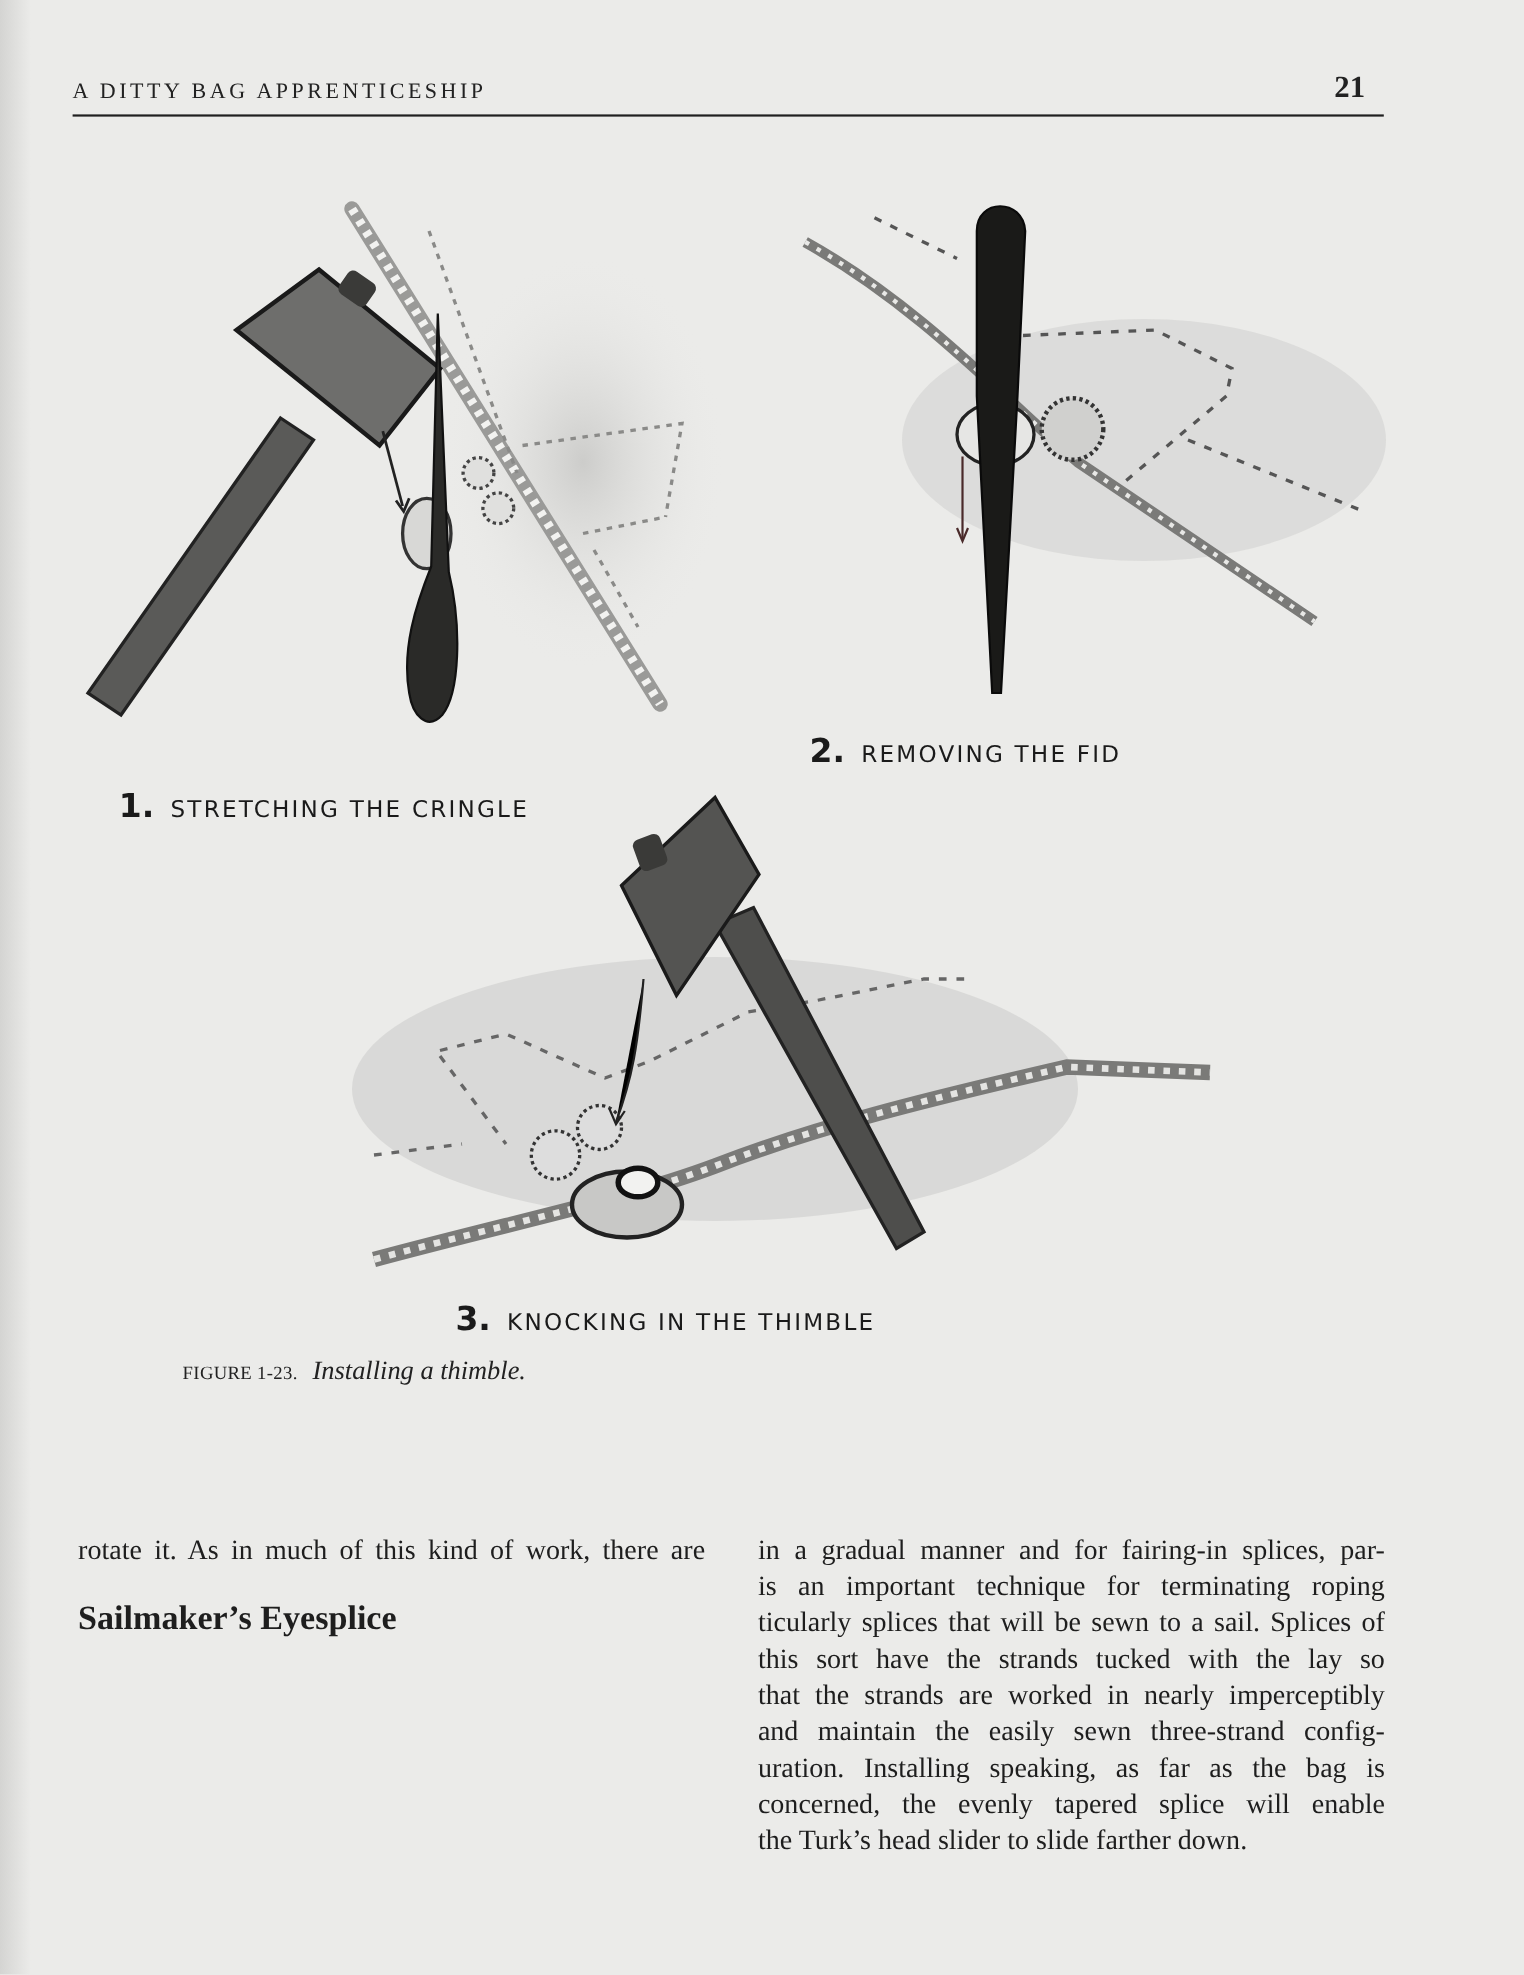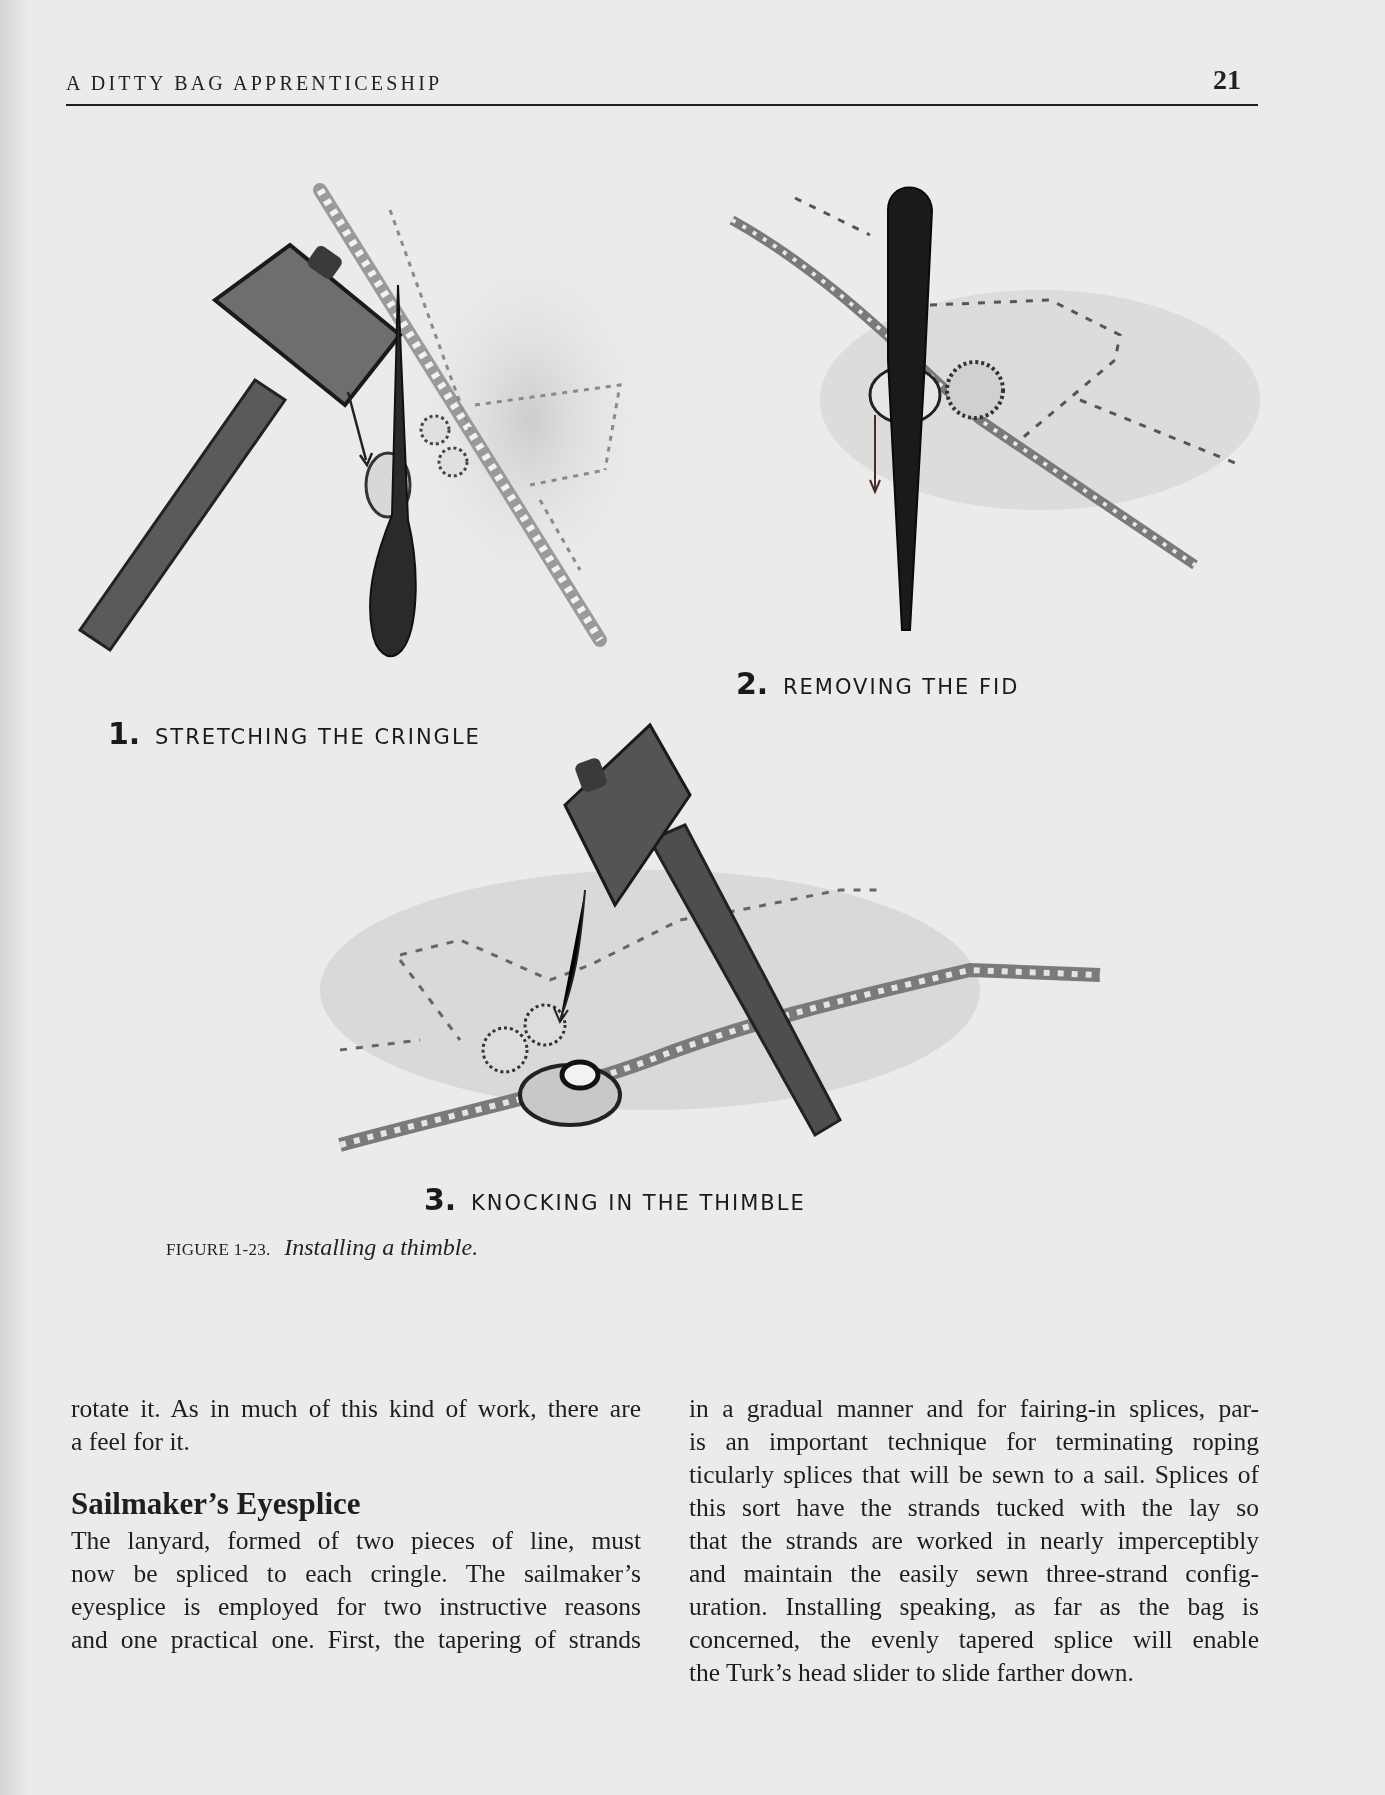--- a/index.html
+++ b/index.html
@@ -133,43 +133,36 @@
     <ellipse cx="260" cy="365" rx="18" ry="13" fill="#f2f2f0" stroke="#111" stroke-width="5"></ellipse>
 
     <path d="M265 180 C260 240 255 270 240 310" stroke="#222" stroke-width="2"></path>
     <path d="M234 298 L240 312 L248 300" stroke="#222" stroke-width="2" fill="none"></path>
 
     <path d="M330 130 L365 115 L520 410 L495 425 Z" fill="#4e4e4c" stroke="#222" stroke-width="3"></path>
 
     <path d="M245 95 L330 15 L370 85 L295 195 Z" fill="#545452" stroke="#1a1a1a" stroke-width="3"></path>
     <rect x="258" y="50" width="26" height="30" rx="6" fill="#3a3a38" transform="rotate(-20 271 65)"></rect>
   </svg>
-  <div class="hand-label" style="left:424px;top:1182px">
+  <div class="hand-label" style="left:414px;top:1182px">
     <span class="num">3.</span>
     <span>KNOCKING IN THE THIMBLE</span>
   </div>
 
   <div class="figure-caption">
     <span class="fig-label">FIGURE 1-23.</span>
     <span class="fig-title">Installing a thimble.</span>
   </div>
 </div>
 
 <div class="col col-left">
   <p>
     <span class="line justify">rotate it. As in much of this kind of work, there are</span>
-    <span class="line">a feel for it.</span>
   </p>
   <h2 class="section-heading">Sailmaker’s Eyesplice</h2>
-  <p>
-    <span class="line justify">The lanyard, formed of two pieces of line, must</span>
-    <span class="line justify">now be spliced to each cringle. The sailmaker’s</span>
-    <span class="line justify">eyesplice is employed for two instructive reasons</span>
-    <span class="line justify">and one practical one. First, the tapering of strands</span>
-  </p>
 </div>
 
 <div class="col col-right">
   <p>
     <span class="line justify">in a gradual manner and for fairing-in splices, par-</span>
     <span class="line justify">is an important technique for terminating roping</span>
     <span class="line justify">ticularly splices that will be sewn to a sail. Splices of</span>
     <span class="line justify">this sort have the strands tucked with the lay so</span>
     <span class="line justify">that the strands are worked in nearly imperceptibly</span>
     <span class="line justify">and maintain the easily sewn three-strand config-</span>

